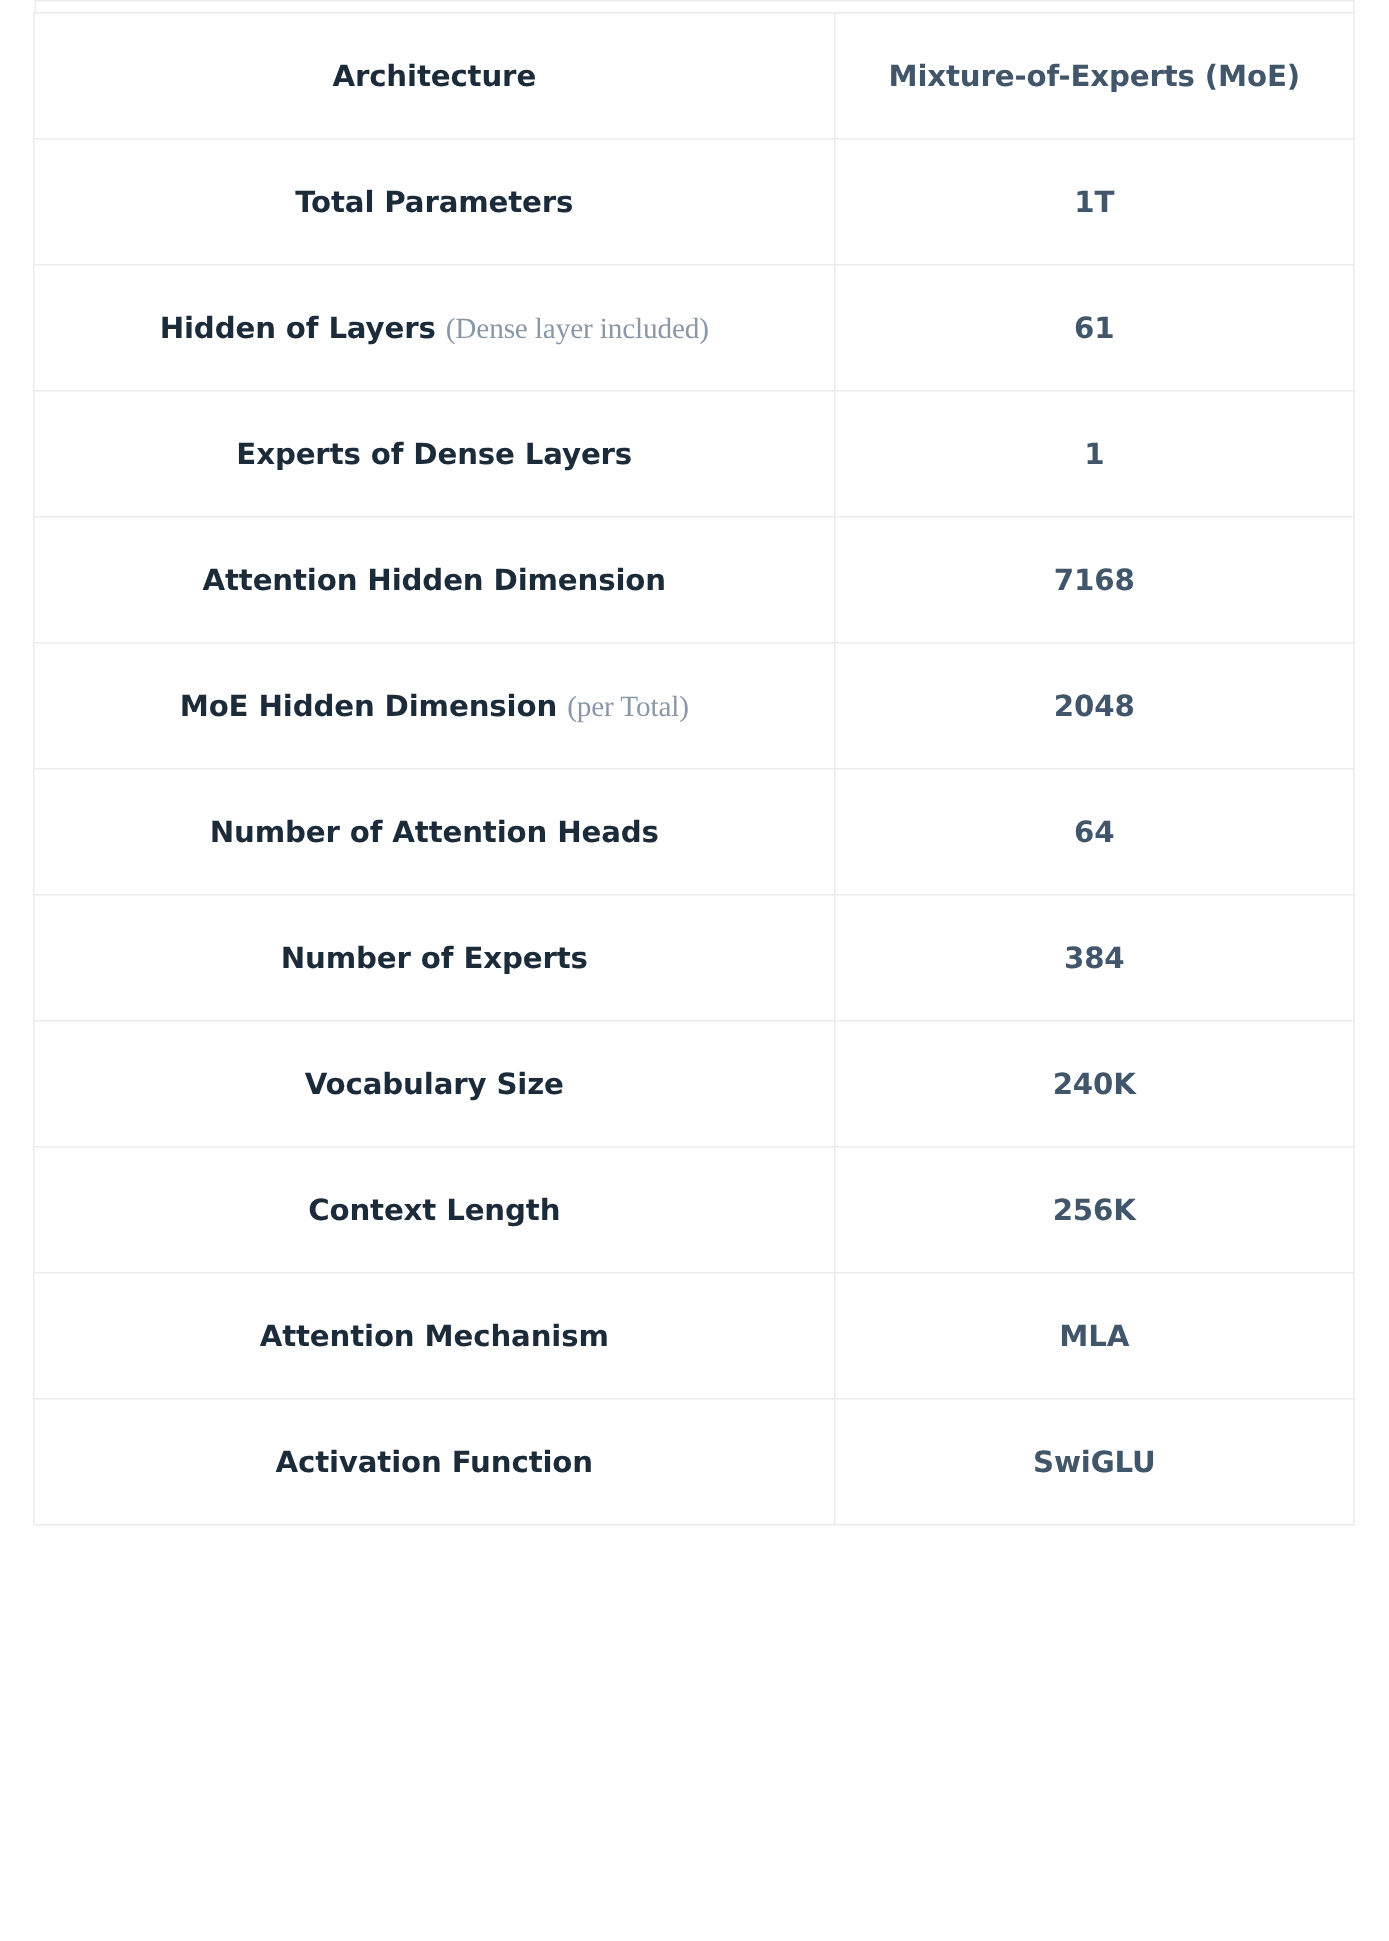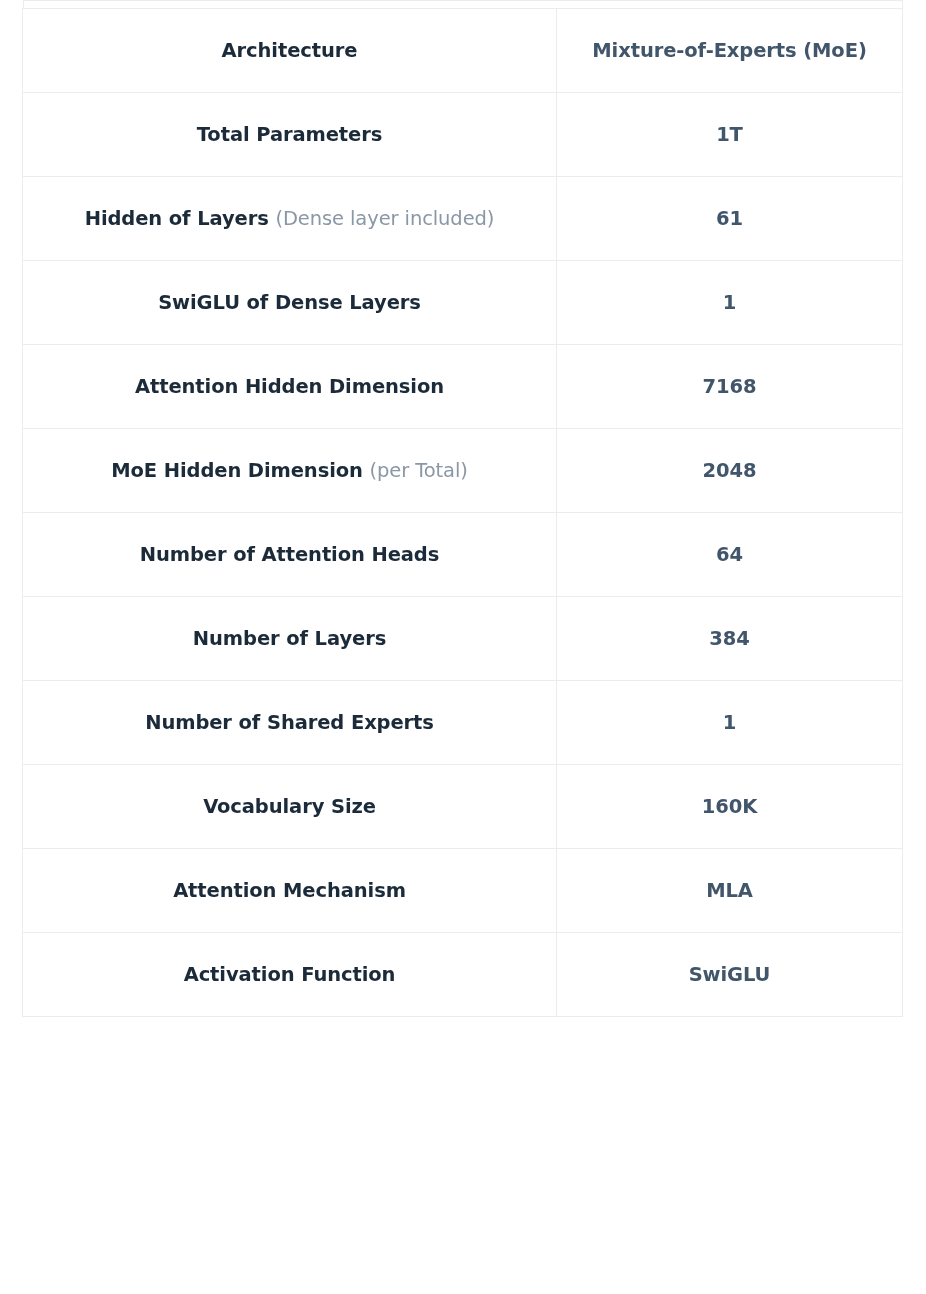--- a/index.html
+++ b/index.html
@@ -48,20 +48,21 @@
   }
   td.value-cell {
     font-weight: bold;
     font-size: 19.5px;
     color: #41566b;
     letter-spacing: -0.1px;
   }
   .paren {
     font-weight: normal;
     color: #8a97a6;
+    font-family: Liberation Serif, serif;
   }
   
   .clip-strip {
     width: 880px;
     height: 9px;
     border-left: 1px solid #eaecef;
     border-right: 1px solid #eaecef;
     border-top: 1px solid #eaecef;
     box-sizing: border-box;
     background: #ffffff;
@@ -85,46 +86,46 @@
       </tr>
       <tr>
         <td class="label-cell"><span>Total Parameters</span></td>
         <td class="value-cell">1T</td>
       </tr>
       <tr>
         <td class="label-cell"><span>Hidden of Layers</span> <span class="paren">(Dense layer included)</span></td>
         <td class="value-cell">61</td>
       </tr>
       <tr>
-        <td class="label-cell"><span>SwiGLU of Dense Layers</span></td>
+        <td class="label-cell"><span>Experts of Dense Layers</span></td>
         <td class="value-cell">1</td>
       </tr>
       <tr>
         <td class="label-cell"><span>Attention Hidden Dimension</span></td>
         <td class="value-cell">7168</td>
       </tr>
       <tr>
         <td class="label-cell"><span>MoE Hidden Dimension</span> <span class="paren">(per Total)</span></td>
         <td class="value-cell">2048</td>
       </tr>
       <tr>
         <td class="label-cell"><span>Number of Attention Heads</span></td>
         <td class="value-cell">64</td>
       </tr>
       <tr>
-        <td class="label-cell"><span>Number of Layers</span></td>
+        <td class="label-cell"><span>Number of Experts</span></td>
         <td class="value-cell">384</td>
       </tr>
       <tr>
-        <td class="label-cell"><span>Number of Shared Experts</span></td>
-        <td class="value-cell">1</td>
+        <td class="label-cell"><span>Vocabulary Size</span></td>
+        <td class="value-cell">240K</td>
       </tr>
       <tr>
-        <td class="label-cell"><span>Vocabulary Size</span></td>
-        <td class="value-cell">160K</td>
+        <td class="label-cell"><span>Context Length</span></td>
+        <td class="value-cell">256K</td>
       </tr>
       <tr>
         <td class="label-cell"><span>Attention Mechanism</span></td>
         <td class="value-cell">MLA</td>
       </tr>
       <tr>
         <td class="label-cell"><span>Activation Function</span></td>
         <td class="value-cell">SwiGLU</td>
       </tr>
     </tbody>

